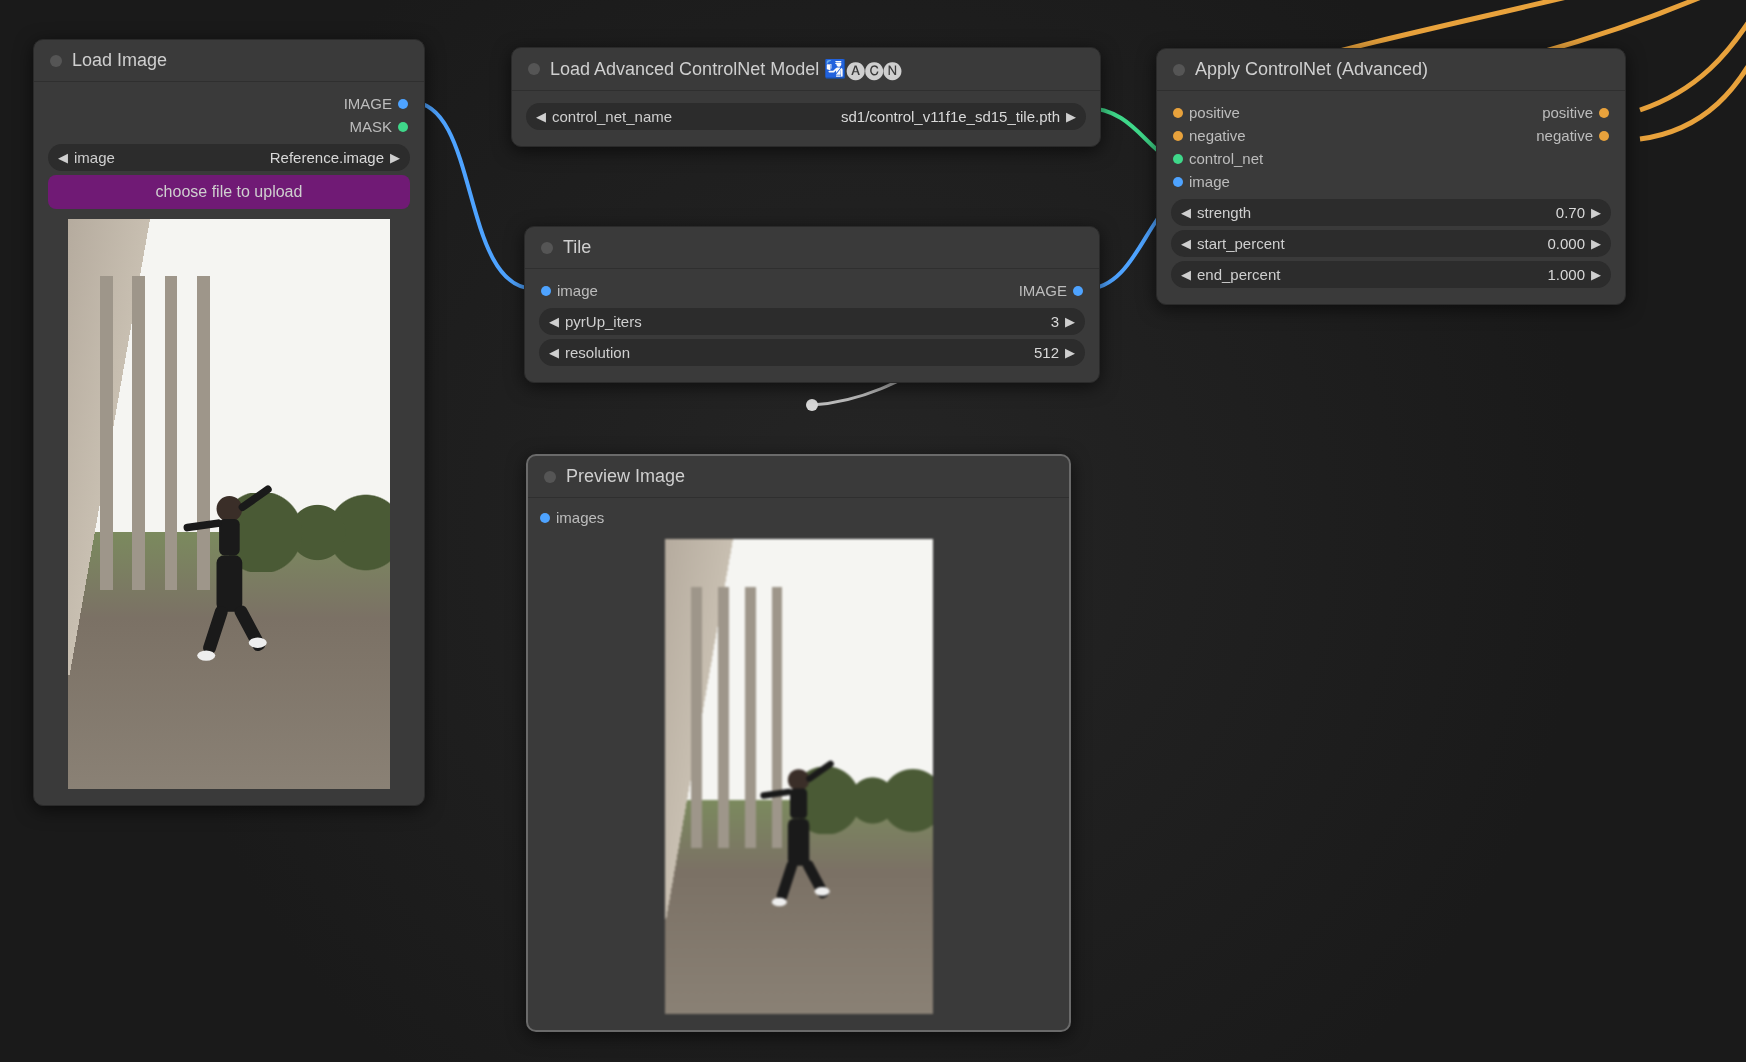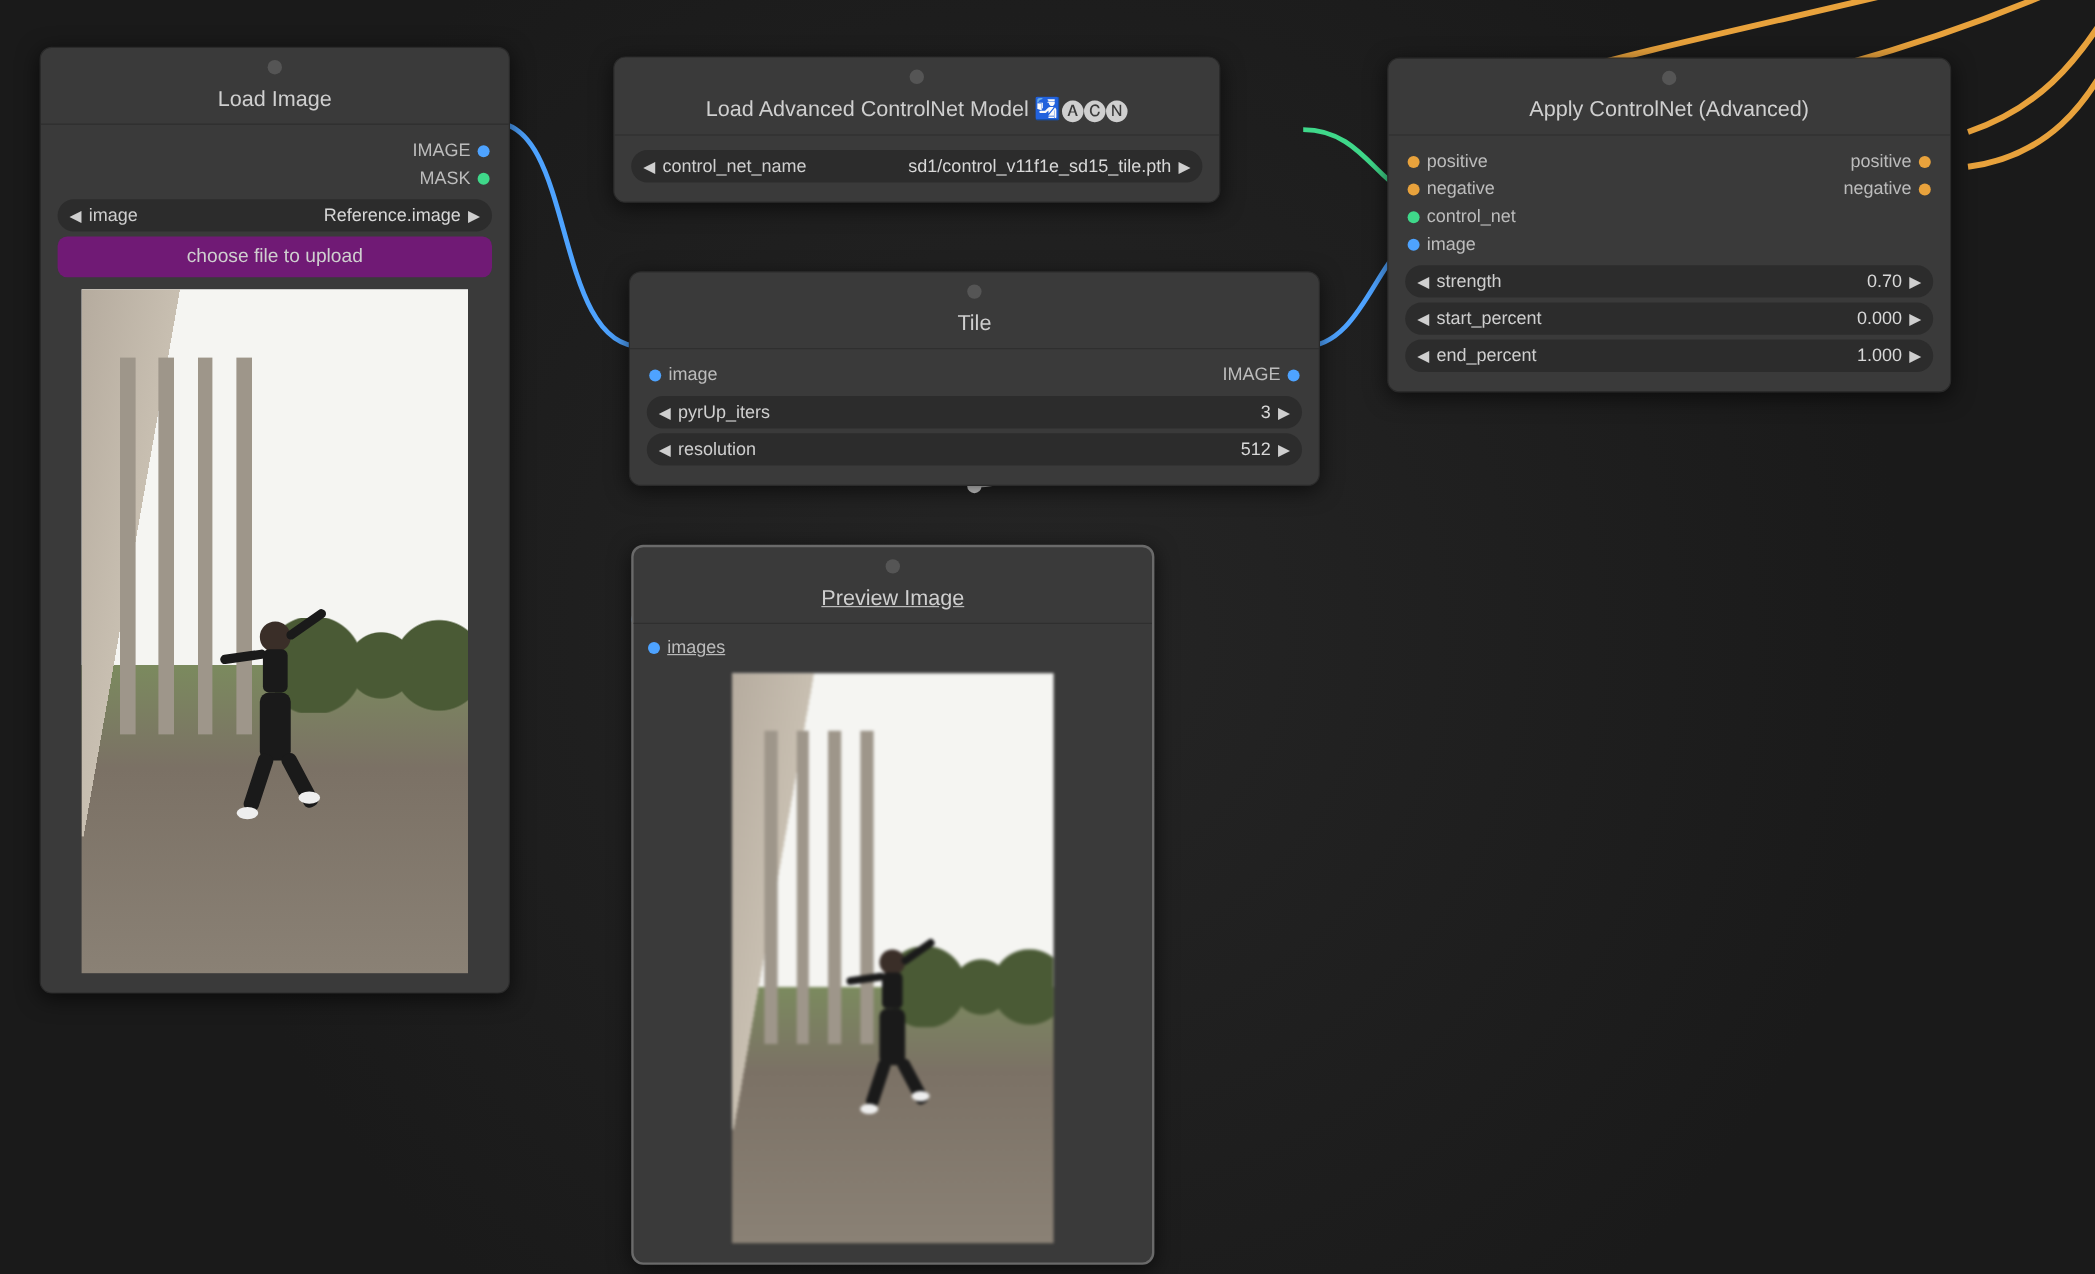--- a/index.html
+++ b/index.html
@@ -31,21 +31,20 @@
     z-index: 2;
   }
   .node-header {
     display: flex;
     align-items: center;
     gap: 10px;
     padding: 10px 16px;
     font-size: 18px;
     color: #cfcfcf;
     border-bottom: 1px solid #2f2f2f;
-    flex-direction: column;
   }
   .dot-collapse {
     width: 12px; height: 12px;
     border-radius: 50%;
     background: #555;
     flex-shrink: 0;
   }
   .node-body { padding: 8px 12px 12px 12px; }
   .ports-row {
     display: flex;
@@ -211,21 +210,21 @@
           <rect x="40" y="94" width="10" height="38" rx="4" fill="#1a1a1a" transform="rotate(18 45 94)"></rect>
           <rect x="52" y="94" width="10" height="38" rx="4" fill="#1a1a1a" transform="rotate(-28 57 94)"></rect>
           <ellipse cx="32" cy="132" rx="7" ry="4" fill="#eee"></ellipse>
           <ellipse cx="72" cy="122" rx="7" ry="4" fill="#eee"></ellipse>
         </svg>
       </div>
     </div>
   </div>
 </div>
 
-<div class="node" style="left:511px; top:47px; width:506px;">
+<div class="node" style="left:511px; top:47px; width:590px;">
   <div class="node-header">
     <span class="dot-collapse"></span>
     <span>Load Advanced ControlNet Model 🛂🅐🅒🅝</span>
   </div>
   <div class="node-body">
     <div class="widget">
       <span class="arrow">◀</span>
       <span class="label">control_net_name</span>
       <span style="flex:1"></span>
       <span class="value">sd1/control_v11f1e_sd15_tile.pth</span>
@@ -320,21 +319,21 @@
     <div class="widget">
       <span class="arrow">◀</span>
       <span class="label">end_percent</span>
       <span style="flex:1"></span>
       <span class="value">1.000</span>
       <span class="arrow">▶</span>
     </div>
   </div>
 </div>
 
-<div class="node big-border" style="left:526px; top:454px; width:436px;text-decoration:underline;">
+<div class="node big-border" style="left:526px; top:454px; width:545px;">
   <div class="node-header">
     <span class="dot-collapse"></span>
     <span>Preview Image</span>
   </div>
   <div class="node-body">
     <div class="port">
       <span class="port-dot c-blue"></span>
       <span>images</span>
     </div>
     <div class="photo img-preview" style="width:268px;height:475px;filter:blur(1.2px);">

